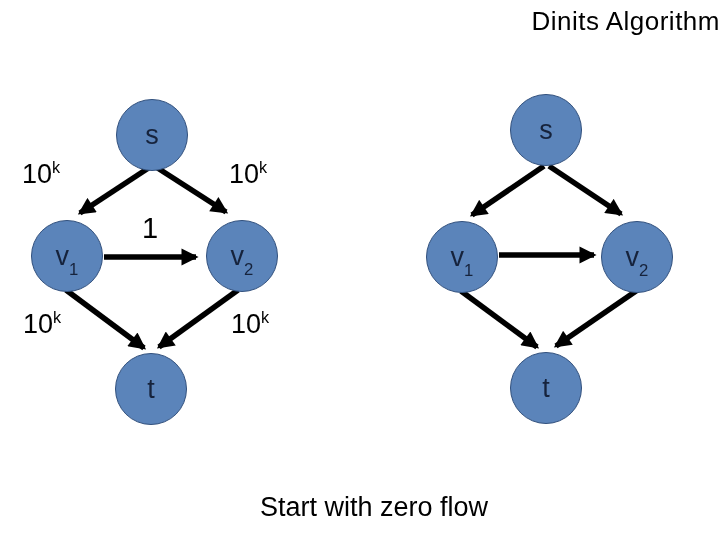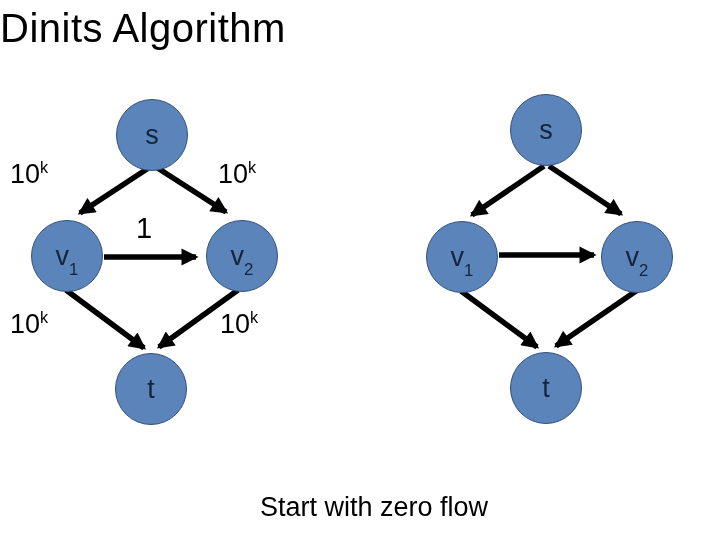--- a/index.html
+++ b/index.html
@@ -8,22 +8,22 @@
     width: 720px;
     height: 540px;
     background: var(--background, #fff);
     font-family: "Liberation Sans", sans-serif;
     overflow: hidden;
   }
   .title {
     position: absolute;
     top: 6px; left: 0;
     width: 100%;
-    text-align: left;
-    font-size: 40px;
+    text-align: right;
+    font-size: 26px;
     font-weight: 400;
     color: var(--title-text, #000);
     letter-spacing: 0.5px;
   }
   .caption {
     position: absolute;
     top: 492px; left: 14px;
     width: 100%;
     text-align: center;
     font-size: 27px;
@@ -56,20 +56,21 @@
   .node sub {
     font-size: 0.62em;
     position: relative;
     bottom: -0.25em;
     line-height: 0;
   }
   .elabel {
     position: absolute;
     font-size: 27px;
     color: var(--label, #000);
+    text-align: center;
     line-height: 1.2;
     white-space: nowrap;
   }
   .elabel sup {
     font-size: 0.6em;
     vertical-align: super;
     line-height: 0;
   }
 </style>
 </head>

